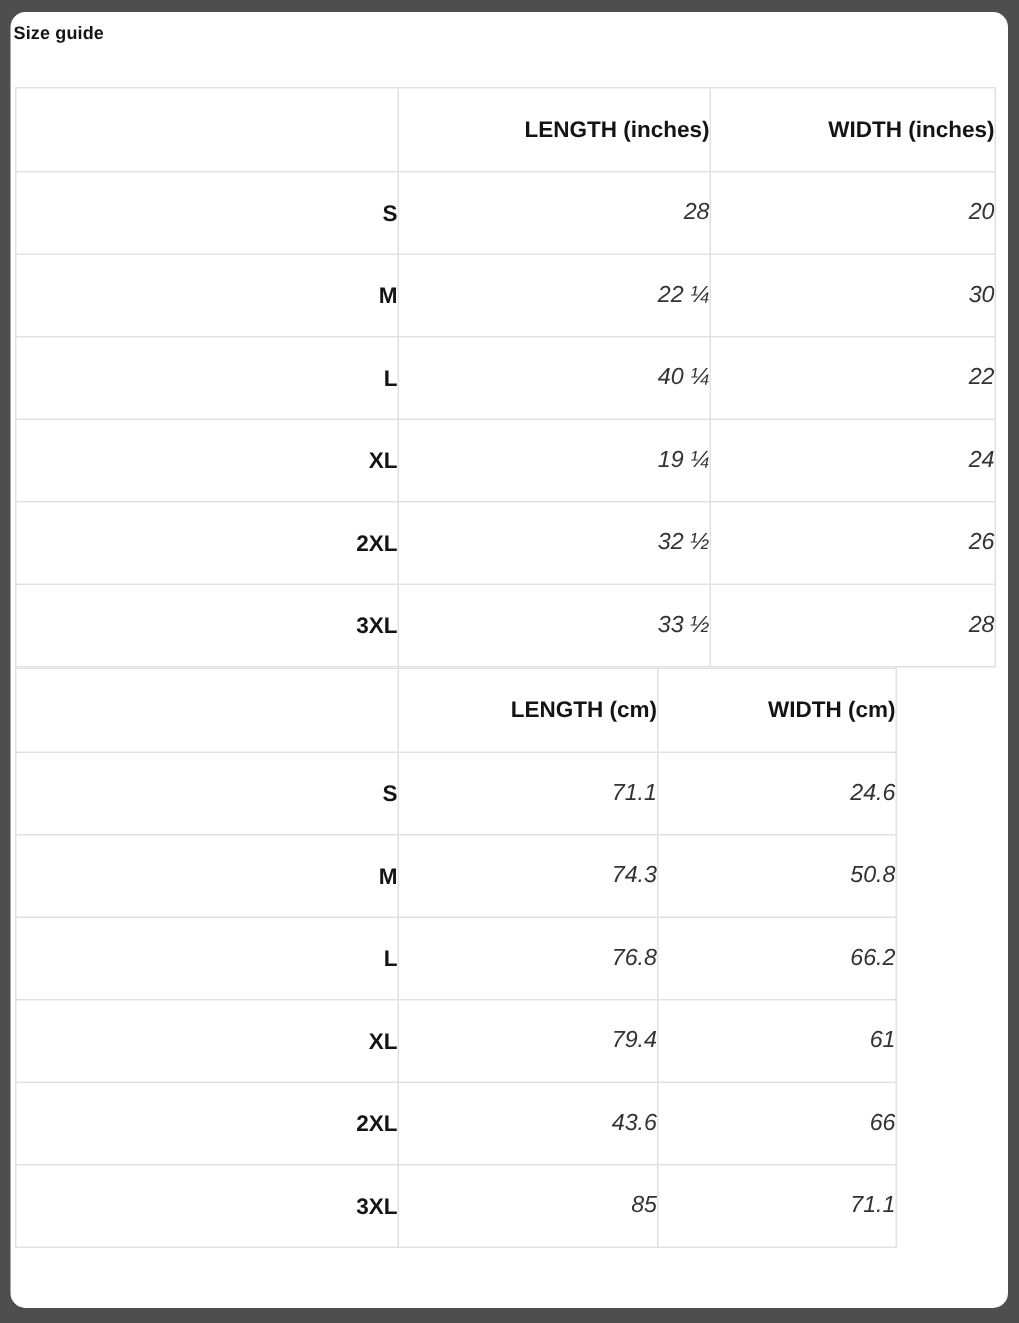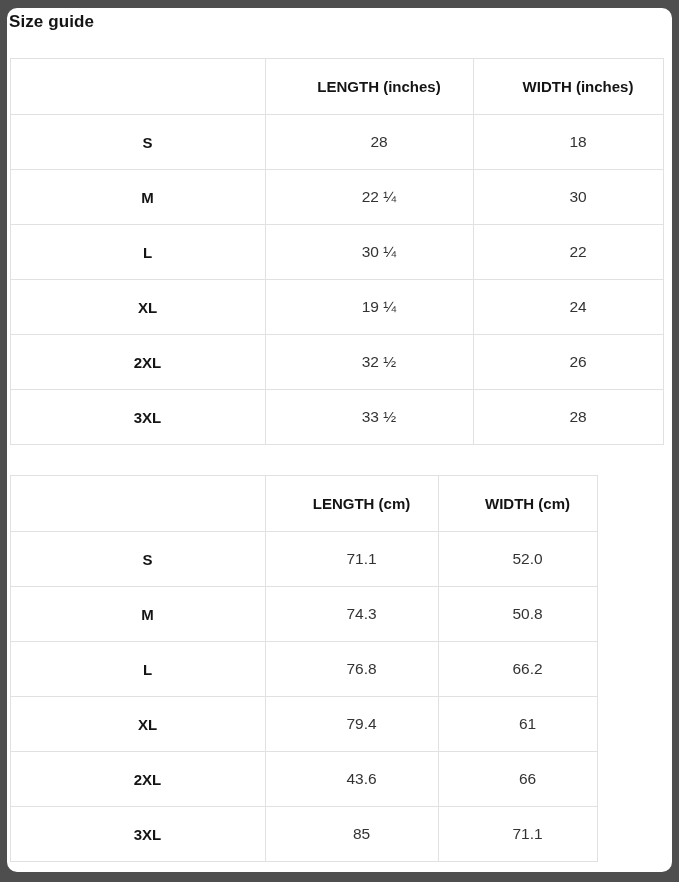--- a/index.html
+++ b/index.html
@@ -23,59 +23,60 @@
   .modal{
     position:absolute;
     left:7px;top:8px;
     width:665px;height:864px;
     background:var(--modal-bg);
     border-radius:10px;
     overflow:hidden;
   }
   .modal-title{
     padding:2px 0 0 2px;
-    font-size:17px;
+    font-size:12px;
     line-height:24px;
     font-weight:700;
     color:var(--heading-text);
     letter-spacing:0.1px;
   }
   table.size-table{
     border-collapse:collapse;
     table-layout:fixed;
     margin-left:3px;
     background:var(--modal-bg);
     font-size:15px;
   }
   table.table-inches{width:653px;margin-top:24px;}
-  table.table-cm{width:587px;margin-top:30px;}
+  table.table-cm{width:587px;}
   table.size-table th,
   table.size-table td{
     border:1px solid var(--table-border);
     padding-left:19px;
-    text-align:center;
+    text-align:right;
     vertical-align:middle;
     white-space:nowrap;
     overflow:hidden;
   }
   table.size-table thead tr{height:56px;}
   table.size-table tbody tr{height:55px;}
   table.size-table th{
     font-weight:700;
     color:var(--heading-text);
     font-size:15px;
   }
   table.size-table td.size{
     font-weight:700;
     color:var(--heading-text);
   }
   table.size-table td.value{
     font-weight:400;
     color:var(--value-text);
     font-size:15.5px;
+    font-style:italic;
   }
 </style>
 </head>
 <body>
 
 <div class="backdrop">
   <div class="modal">
 
     <div class="modal-title">Size guide</div>
 
@@ -89,30 +90,30 @@
         <tr>
           <th></th>
           <th>LENGTH (inches)</th>
           <th>WIDTH (inches)</th>
         </tr>
       </thead>
       <tbody>
           <tr>
             <td class="size">S</td>
             <td class="value">28</td>
-            <td class="value">18</td>
+            <td class="value">20</td>
           </tr>
           <tr>
             <td class="size">M</td>
             <td class="value">22 ¼</td>
             <td class="value">30</td>
           </tr>
           <tr>
             <td class="size">L</td>
-            <td class="value">30 ¼</td>
+            <td class="value">40 ¼</td>
             <td class="value">22</td>
           </tr>
           <tr>
             <td class="size">XL</td>
             <td class="value">19 ¼</td>
             <td class="value">24</td>
           </tr>
           <tr>
             <td class="size">2XL</td>
             <td class="value">32 ½</td>
@@ -136,21 +137,21 @@
         <tr>
           <th></th>
           <th>LENGTH (cm)</th>
           <th>WIDTH (cm)</th>
         </tr>
       </thead>
       <tbody>
           <tr>
             <td class="size">S</td>
             <td class="value">71.1</td>
-            <td class="value">52.0</td>
+            <td class="value">24.6</td>
           </tr>
           <tr>
             <td class="size">M</td>
             <td class="value">74.3</td>
             <td class="value">50.8</td>
           </tr>
           <tr>
             <td class="size">L</td>
             <td class="value">76.8</td>
             <td class="value">66.2</td>

